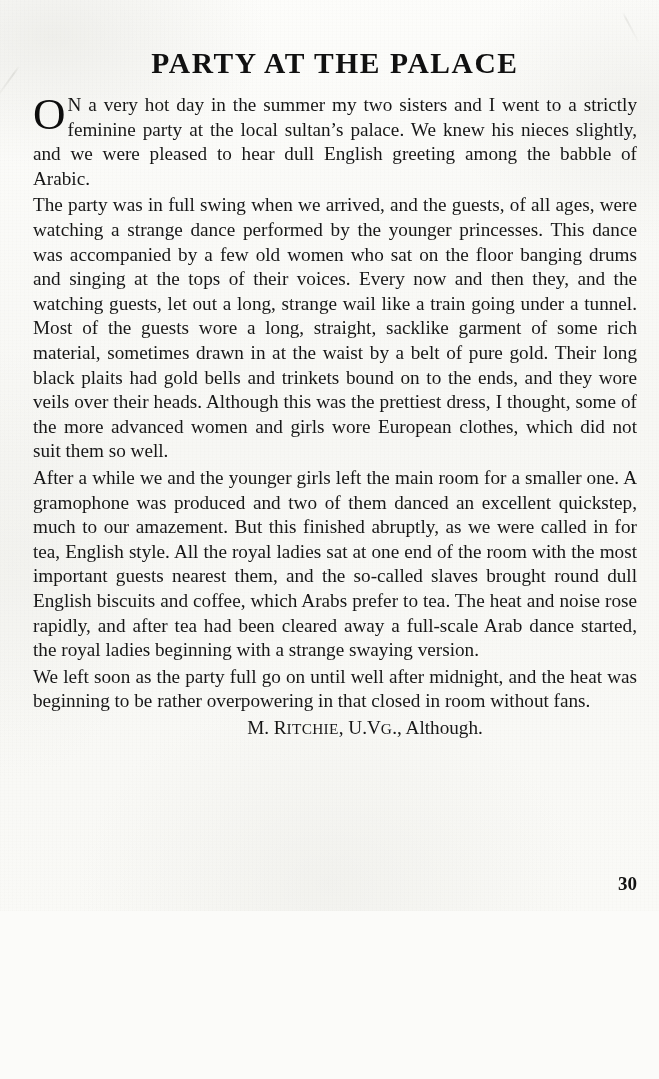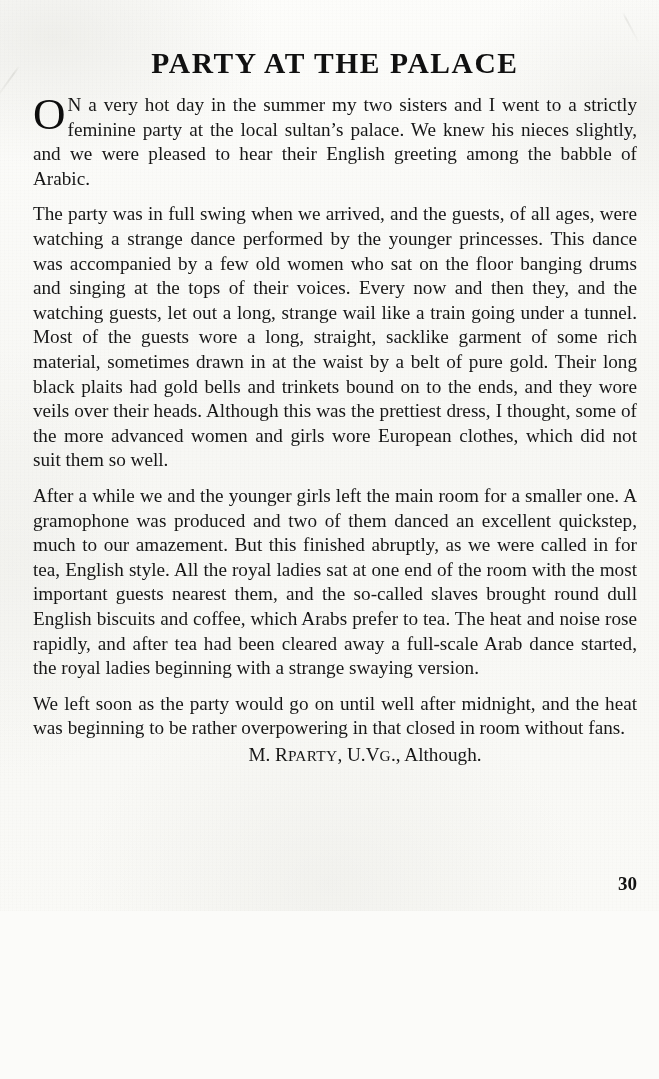--- a/index.html
+++ b/index.html
@@ -86,21 +86,21 @@
     float: left;
     font-size: 45px;
     line-height: 36px;
     font-weight: 400;
     padding: 2px 2px 0 0;
     margin-top: 1px;
     color: #0d0d0d;
   }
 
   .para + .para {
-    margin-top: 11px;
+    margin-top: 2px;
   }
 
   #signature {
     margin: 0;
     padding-top: 2px;
     font-size: 19.2px;
     line-height: 24.6px;
     color: #171717;
     text-align: center;
     padding-left: 60px;
@@ -126,27 +126,27 @@
 
   <div id="grain"></div>
   <div class="crease crease-v"></div>
   <div class="crease crease-tl"></div>
   <div class="crease crease-tr"></div>
 
   <div id="content">
 
     <h1 id="title">PARTY AT THE PALACE</h1>
 
-    <p class="para" id="para-1"><span class="dropcap">O</span><span>N a very hot day in the summer my two sisters and I went to a strictly feminine party at the local sultan’s palace.   We knew his nieces slightly, and we were pleased to hear their English greeting among the babble of Arabic.</span></p>
+    <p class="para" id="para-1"><span class="dropcap">O</span><span>N a very hot day in the summer my two sisters and I went to a strictly feminine party at the local sultan’s palace.   We knew his nieces slightly, and we were pleased to hear dull English greeting among the babble of Arabic.</span></p>
 
     <p class="para"><span>The party was in full swing when we arrived, and the guests, of all ages, were watching a strange dance performed by the younger princesses.   This dance was accompanied by a few old women who sat on the floor banging drums and singing at the tops of their voices. Every now and then they, and the watching guests, let out a long, strange wail like a train going under a tunnel.   Most of the guests wore a long, straight, sacklike garment of some rich material, sometimes drawn in at the waist by a belt of pure gold.   Their long black plaits had gold bells and trinkets bound on to the ends, and they wore veils over their heads.   Although this was the prettiest dress, I thought, some of the more advanced women and girls wore European clothes, which did not suit them so well.</span></p>
 
     <p class="para"><span>After a while we and the younger girls left the main room for a smaller one.   A gramophone was produced and two of them danced an excellent quickstep, much to our amazement.   But this finished abruptly, as we were called in for tea, English style.   All the royal ladies sat at one end of the room with the most important guests nearest them, and the so-called slaves brought round dull English biscuits and coffee, which Arabs prefer to tea.   The heat and noise rose rapidly, and after tea had been cleared away a full-scale Arab dance started, the royal ladies beginning with a strange swaying version.</span></p>
 
-    <p class="para"><span>We left soon as the party would go on until well after midnight, and the heat was beginning to be rather overpowering in that closed in room without fans.</span></p>
+    <p class="para"><span>We left soon as the party full go on until well after midnight, and the heat was beginning to be rather overpowering in that closed in room without fans.</span></p>
 
-    <p id="signature"><span>M. R</span><span class="sc">PARTY</span><span>, U.V</span><span class="sc">G</span><span>., Although.</span></p>
+    <p id="signature"><span>M. R</span><span class="sc">ITCHIE</span><span>, U.V</span><span class="sc">G</span><span>., Although.</span></p>
 
   </div>
 
   <div id="page-number">30</div>
 
 </div>
 
 </body></html>

